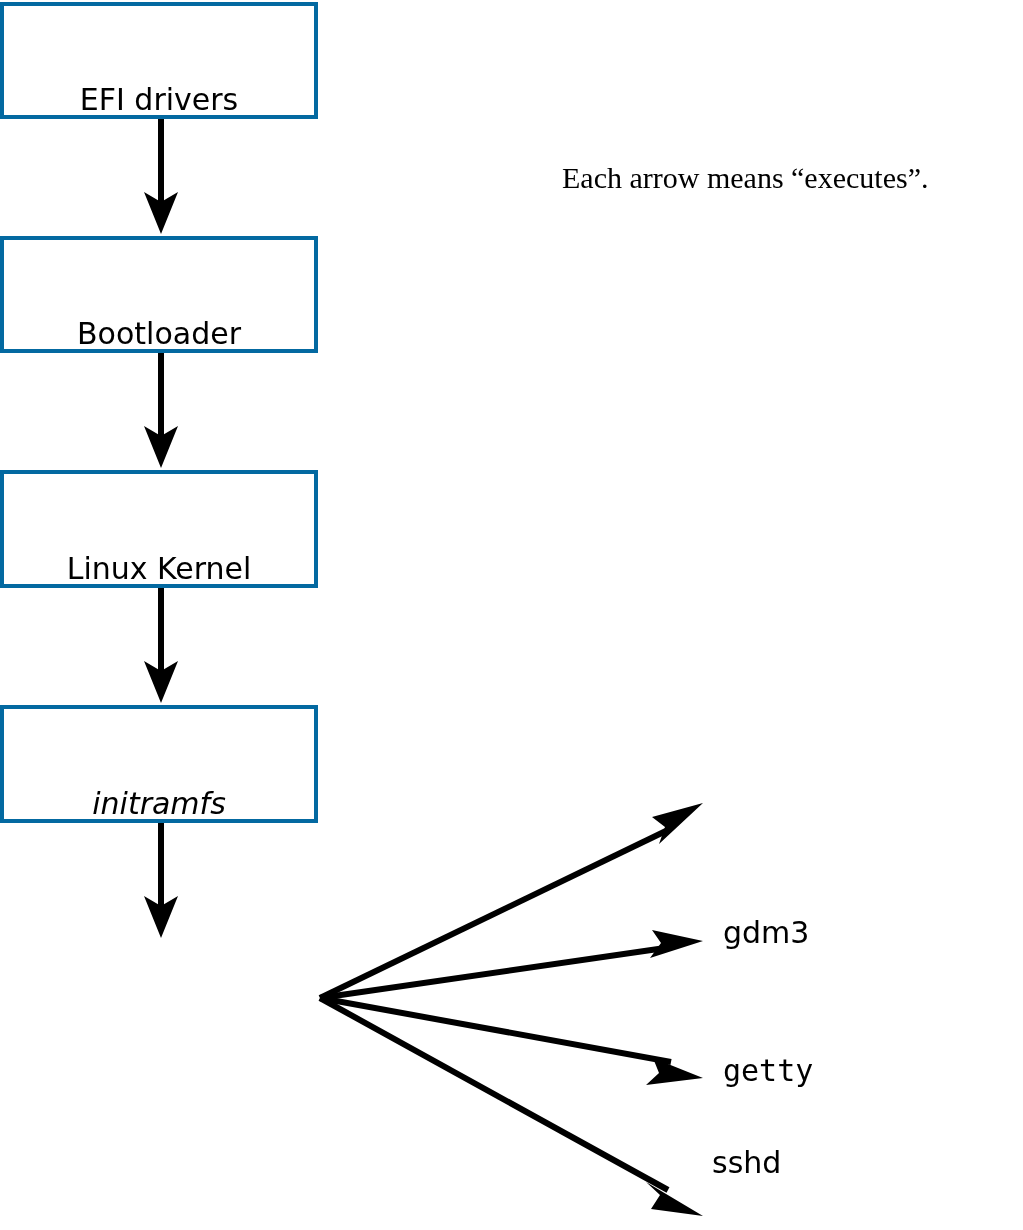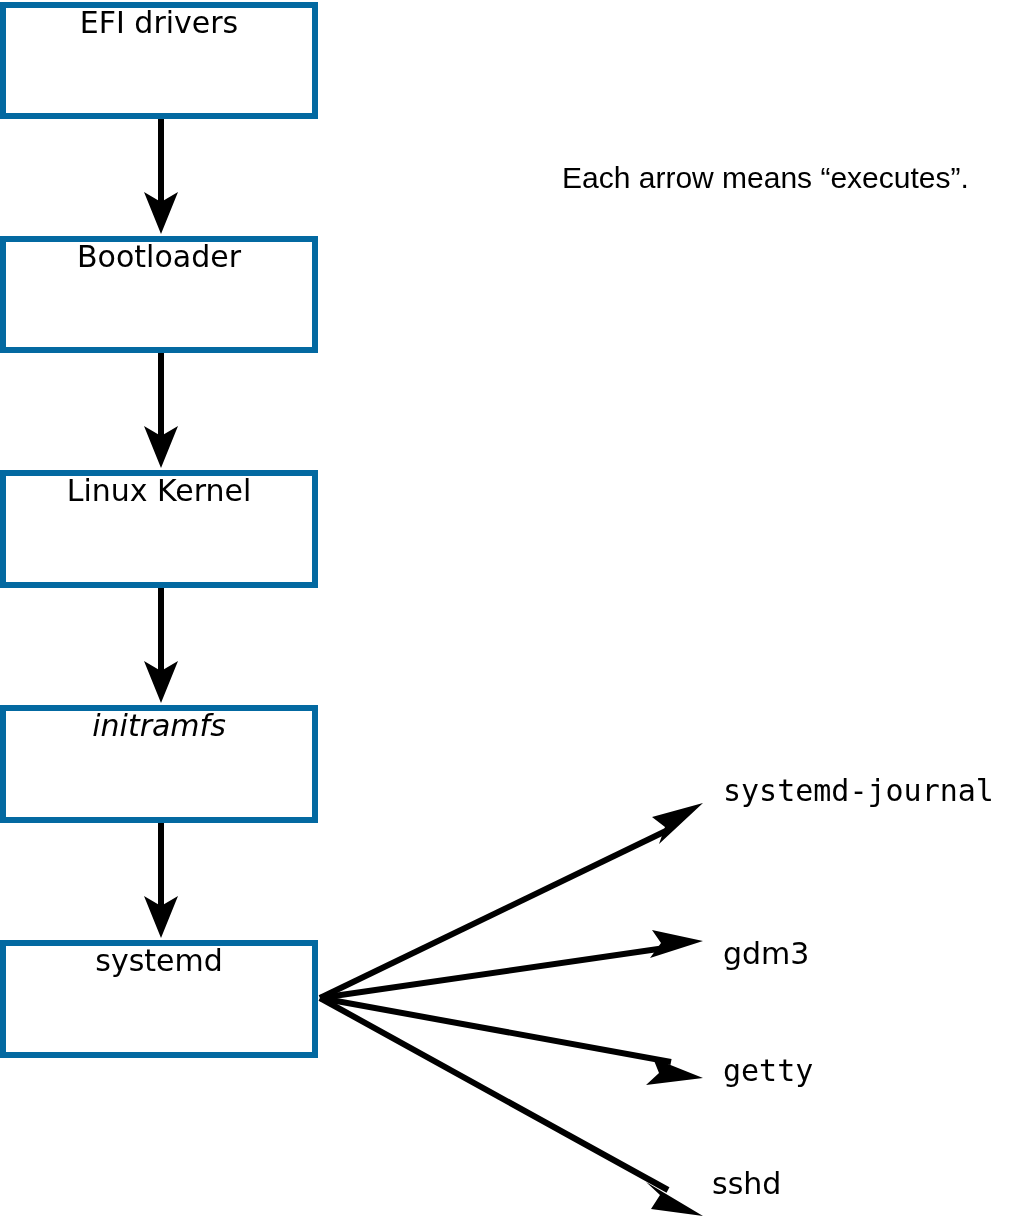--- a/index.html
+++ b/index.html
@@ -13,24 +13,24 @@
     height: 1230px;
     background: #ffffff;
     overflow: hidden;
     font-family: "DejaVu Sans", sans-serif;
   }
 
   
   .node-box {
     position: absolute;
     box-sizing: border-box;
-    border: 6px solid #0369a1;
+    border: 4px solid #0369a1;
     background: #ffffff;
     display: flex;
-    align-items: flex-start;
+    align-items: flex-end;
     justify-content: center;
   }
   .node-label {
     font-family: "DejaVu Sans", sans-serif;
     font-size: 30px;
     color: #000000;
     line-height: 1;
     white-space: nowrap;
   }
 
@@ -51,29 +51,28 @@
     line-height: 1;
     white-space: nowrap;
   }
   .service-label.mono {
     font-family: "DejaVu Sans Mono", monospace;
     font-size: 30px;
   }
   .service-label.sans {
     font-family: "DejaVu Sans", sans-serif;
     font-size: 30px;
-    margin-top: 21px;
   }
 
   
   #caption {
     position: absolute;
     left: 562px;
     top: 163px;
-    font-family: Liberation Sans, sans-serif;
+    font-family: Liberation Serif, serif;
     font-size: 30px;
     color: #000000;
     line-height: 1;
     white-space: nowrap;
   }
 </style>
 </head>
 <body>
 
 <div id="canvas">
@@ -87,23 +86,20 @@
   </div>
 
   <div class="node-box" style="left:0px; top:470px; width:318px; height:118px;">
     <span class="node-label">Linux Kernel</span>
   </div>
 
   <div class="node-box" style="left:0px; top:705px; width:318px; height:118px;font-style:italic;">
     <span class="node-label">initramfs</span>
   </div>
 
-  <div class="node-box" style="left:0px; top:940px; width:318px; height:118px;">
-    <span class="node-label">systemd</span>
-  </div>
 
   <svg id="arrow-layer" viewBox="0 0 1023 1230">
 
     <g>
       <line x1="161" y1="119" x2="161" y2="216" stroke="#000" stroke-width="6"></line>
       <path d="M161,234 L144,192 L161,202 L178,192 Z" fill="#000"></path>
     </g>
 
     <g>
       <line x1="161" y1="353" x2="161" y2="450" stroke="#000" stroke-width="6"></line>
@@ -134,21 +130,20 @@
       <line x1="320" y1="998" x2="671" y2="1062" stroke="#000" stroke-width="6"></line>
       <path d="M703,1078 L653,1058 L659,1073 L646,1085 Z" fill="#000"></path>
     </g>
 
     <g>
       <line x1="320" y1="998" x2="668" y2="1190" stroke="#000" stroke-width="6"></line>
       <path d="M703,1216 L651,1209 L660,1195 L646,1182 Z" fill="#000"></path>
     </g>
   </svg>
 
-  <span class="service-label mono" style="left:723px; top:776px;">systemd-journal</span>
 
   <span class="service-label sans" style="left:723px; top:918px;">gdm3</span>
 
   <span class="service-label mono" style="left:723px; top:1056px;text-align:center;">getty</span>
 
   <span class="service-label sans" style="left:712px; top:1148px;">sshd</span>
 
   <div id="caption">Each arrow means “executes”.</div>
 
 </div>

